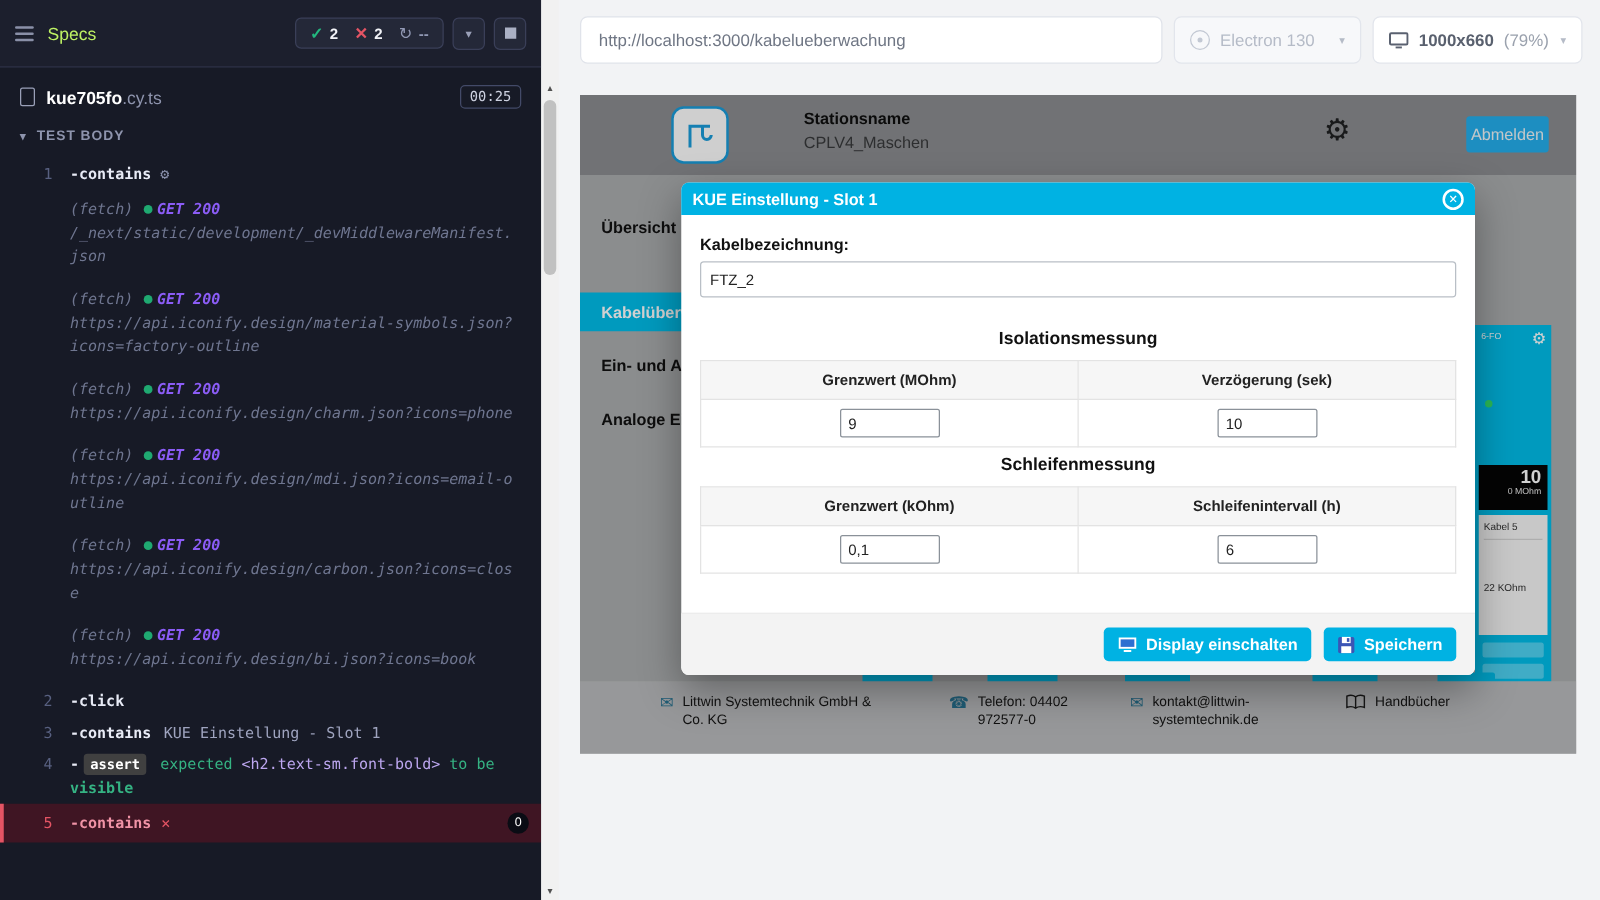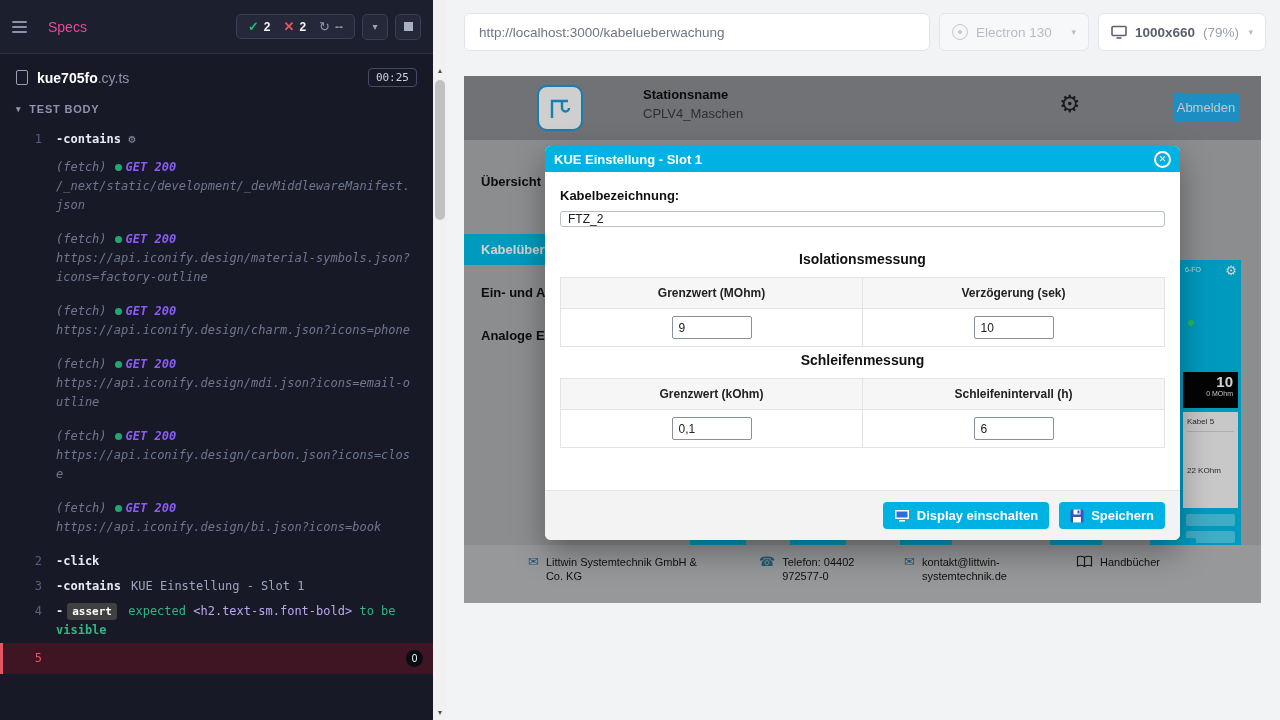--- a/index.html
+++ b/index.html
@@ -2,21 +2,21 @@
 <html><head>
 <meta charset="utf-8">
 <style>
   * { box-sizing: border-box; margin: 0; padding: 0; }
   html,body { width:1280px; height:720px; overflow:hidden; }
   body { display:flex; font-family:"Liberation Sans", sans-serif; background:#f2f3f5; }
 
   
   .runner { width:433px; min-width:433px; height:720px; background:#171a26; color:#d9dce9; overflow:hidden; display:flex; flex-direction:column; }
   .runner-top { height:54px; display:flex; align-items:center; justify-content:space-between; padding:0 12px; background:#1c1f2d; border-bottom:1px solid #2c3046; }
-  .specs { display:flex; align-items:center; gap:21px; color:#ec4899; font-size:14px; cursor:pointer; }
+  .specs { display:flex; align-items:center; gap:11px; color:#bef264; font-size:14px; cursor:pointer; }
   .burger { display:flex; flex-direction:column; gap:3px; }
   .burger i { display:block; width:15px; height:2px; background:#8a90a8; border-radius:1px; }
   .top-right { display:flex; align-items:center; gap:7px; }
   .stats { display:flex; align-items:center; gap:13px; background:#242838; border:1px solid #3a3f58; border-radius:5px; padding:4px 11px; font-size:13px; }
   .st { display:flex; align-items:center; gap:5px; }
   .st b { color:#f2f3f8; font-size:12px; }
   .pass .ic { color:#23b87f; font-weight:bold; }
   .fail .ic { color:#e45464; font-weight:bold; }
   .pend .ic { color:#9198b4; }
   .pend b { color:#9198b4; }
@@ -108,21 +108,21 @@
 
   .backdrop { position:absolute; inset:0; background:rgba(0,0,0,0.18); z-index:2; }
 
   
   .modal { position:absolute; left:81px; top:70px; width:635px; height:394px; background:#fff; border-radius:6px; z-index:3; display:flex; flex-direction:column; box-shadow:0 12px 32px rgba(0,0,0,0.35); }
   .modal-head { height:26px; min-height:26px; background:#00b2e3; border-radius:6px 6px 0 0; display:flex; align-items:center; padding:0 9px; }
   .modal-title { color:#fff; font-size:13px; font-weight:bold; }
   .mclose { margin-left:auto; width:17px; height:17px; border:2px solid #fff; border-radius:50%; color:#fff; font-size:9px; line-height:13px; text-align:center; cursor:pointer; }
   .modal-body { flex:1; padding:10px 15px 0; }
   .flabel { font-size:13px; font-weight:bold; color:#111; margin:6px 0 6px; }
-  .finput { width:100%; height:16px; border:1px solid #b9bfc6; border-radius:3px; padding:0 7px; font-size:12px; font-family:"Liberation Sans", sans-serif; color:#222; outline:none; }
+  .finput { width:100%; height:29px; border:1px solid #b9bfc6; border-radius:3px; padding:0 7px; font-size:12px; font-family:"Liberation Sans", sans-serif; color:#222; outline:none; }
   .msec { text-align:center; font-size:14px; font-weight:bold; color:#111; margin:24px 0 10px; }
   .msec.second { margin-top:5px; }
   table.mtab { width:100%; border-collapse:collapse; }
   .mtab th { width:50%; background:#f6f6f6; border:1px solid #e3e3e3; font-size:12px; font-weight:bold; color:#222; padding:8px 4px; text-align:center; }
   .mtab td { border:1px solid #e3e3e3; padding:7px 4px; text-align:center; }
   .mtab input { width:80px; height:23px; border:1px solid #8a9199; border-radius:2px; padding:0 6px; font-size:12px; font-family:"Liberation Sans", sans-serif; color:#222; outline:none; }
   .modal-foot { height:50px; min-height:50px; background:#f3f3f3; border-top:1px solid #e4e4e4; border-radius:0 0 6px 6px; display:flex; align-items:center; justify-content:flex-end; gap:10px; padding:0 15px; }
   .cbtn { display:flex; align-items:center; gap:7px; background:#00b2e3; border:none; border-radius:4px; color:#fff; font-size:13px; font-weight:bold; font-family:"Liberation Sans", sans-serif; padding:6px 11px; cursor:pointer; }
 </style>
 </head>
@@ -244,20 +244,21 @@
         <span class="cmd">-</span><span class="badge">assert</span>
         <span class="agreen">expected</span>
         <span class="acode">&lt;h2.text-sm.font-bold&gt;</span>
         <span class="agreen">to be</span>
         <span class="agreen b">visible</span>
       </span>
     </div>
 
     <div class="crow failrow">
       <span class="lnum">5</span>
+      <span class="ctext"><span class="cmd">-contains</span><span class="fmark">✕</span></span>
       <span class="count">0</span>
     </div>
 
   </div>
 </div>
 
 <div class="vscroll">
   <div class="sb-btn sb-up">▴</div>
   <div class="sb-thumb"></div>
   <div class="sb-btn sb-down">▾</div>

